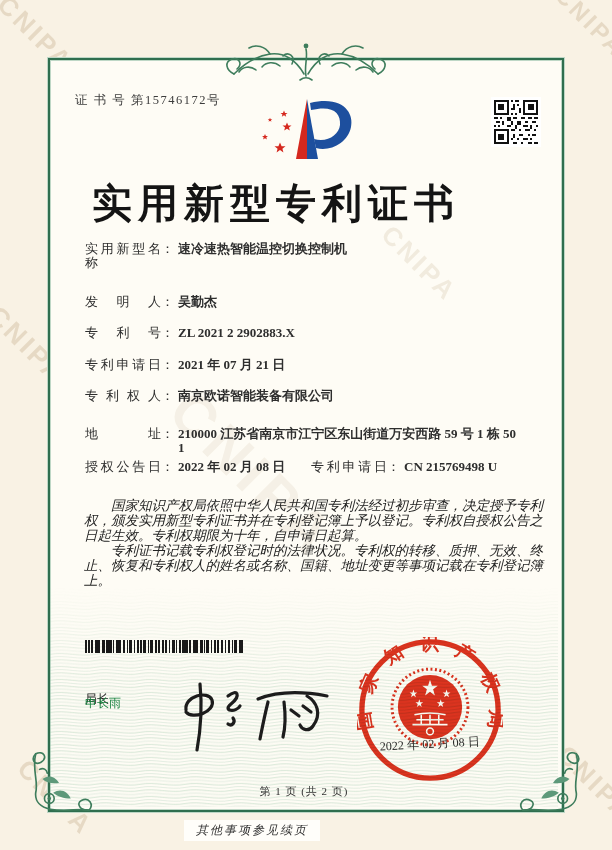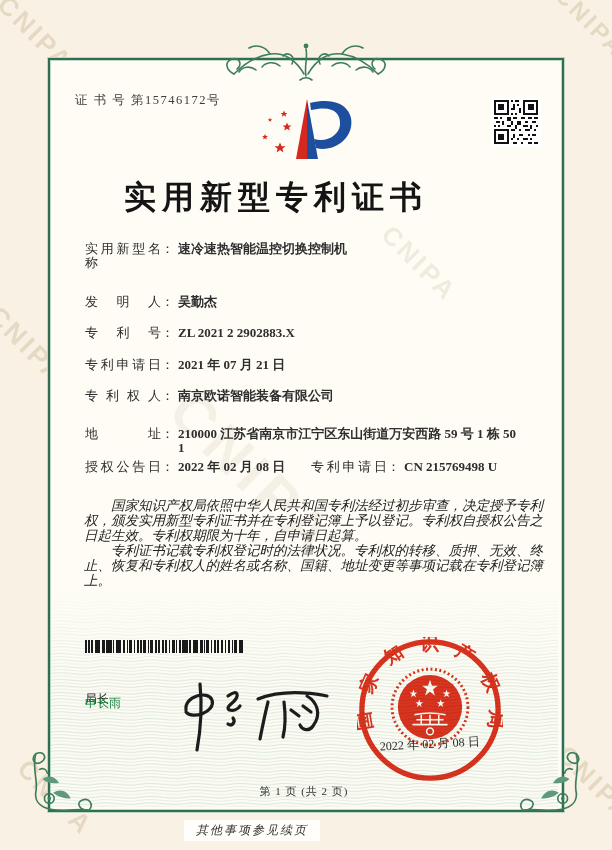--- a/index.html
+++ b/index.html
@@ -24,21 +24,21 @@
   .orn-bl{left:26px;top:748px;}
   .orn-br{left:518px;top:748px;transform:scaleX(-1);}
 
   
   .cert-no{position:absolute;left:75px;top:92px;font-size:12.5px;color:#3c3c3c;
            letter-spacing:1.5px;z-index:5;}
   .qr{position:absolute;left:491px;top:97px;width:50px;height:50px;background:#fff;
       padding:3px;box-sizing:border-box;z-index:5;}
   .logo{position:absolute;left:252px;top:94px;z-index:5;}
   .title{position:absolute;left:0;top:176px;width:552px;text-align:center;
-         font-size:32px;font-weight:bold;color:#141414;letter-spacing:6px;z-index:5;}
+         font-size:40px;font-weight:bold;color:#141414;letter-spacing:6px;z-index:5;}
 
   
   .fields{position:absolute;left:85px;top:242px;width:462px;z-index:5;font-size:13px;
           color:#2e2e2e;}
   .frow{line-height:14px;margin-bottom:17px;display:flex;align-items:flex-start;}
   .frow.g25{margin-bottom:25px;} .frow.g18{margin-bottom:18px;}
   .frow.g16{margin-bottom:24px;} .frow.g5{margin-bottom:5px;}
   .lab{display:inline-block;width:76px;text-align:justify;text-align-last:justify;
        flex:0 0 76px;}
   .colon{flex:0 0 auto;}

